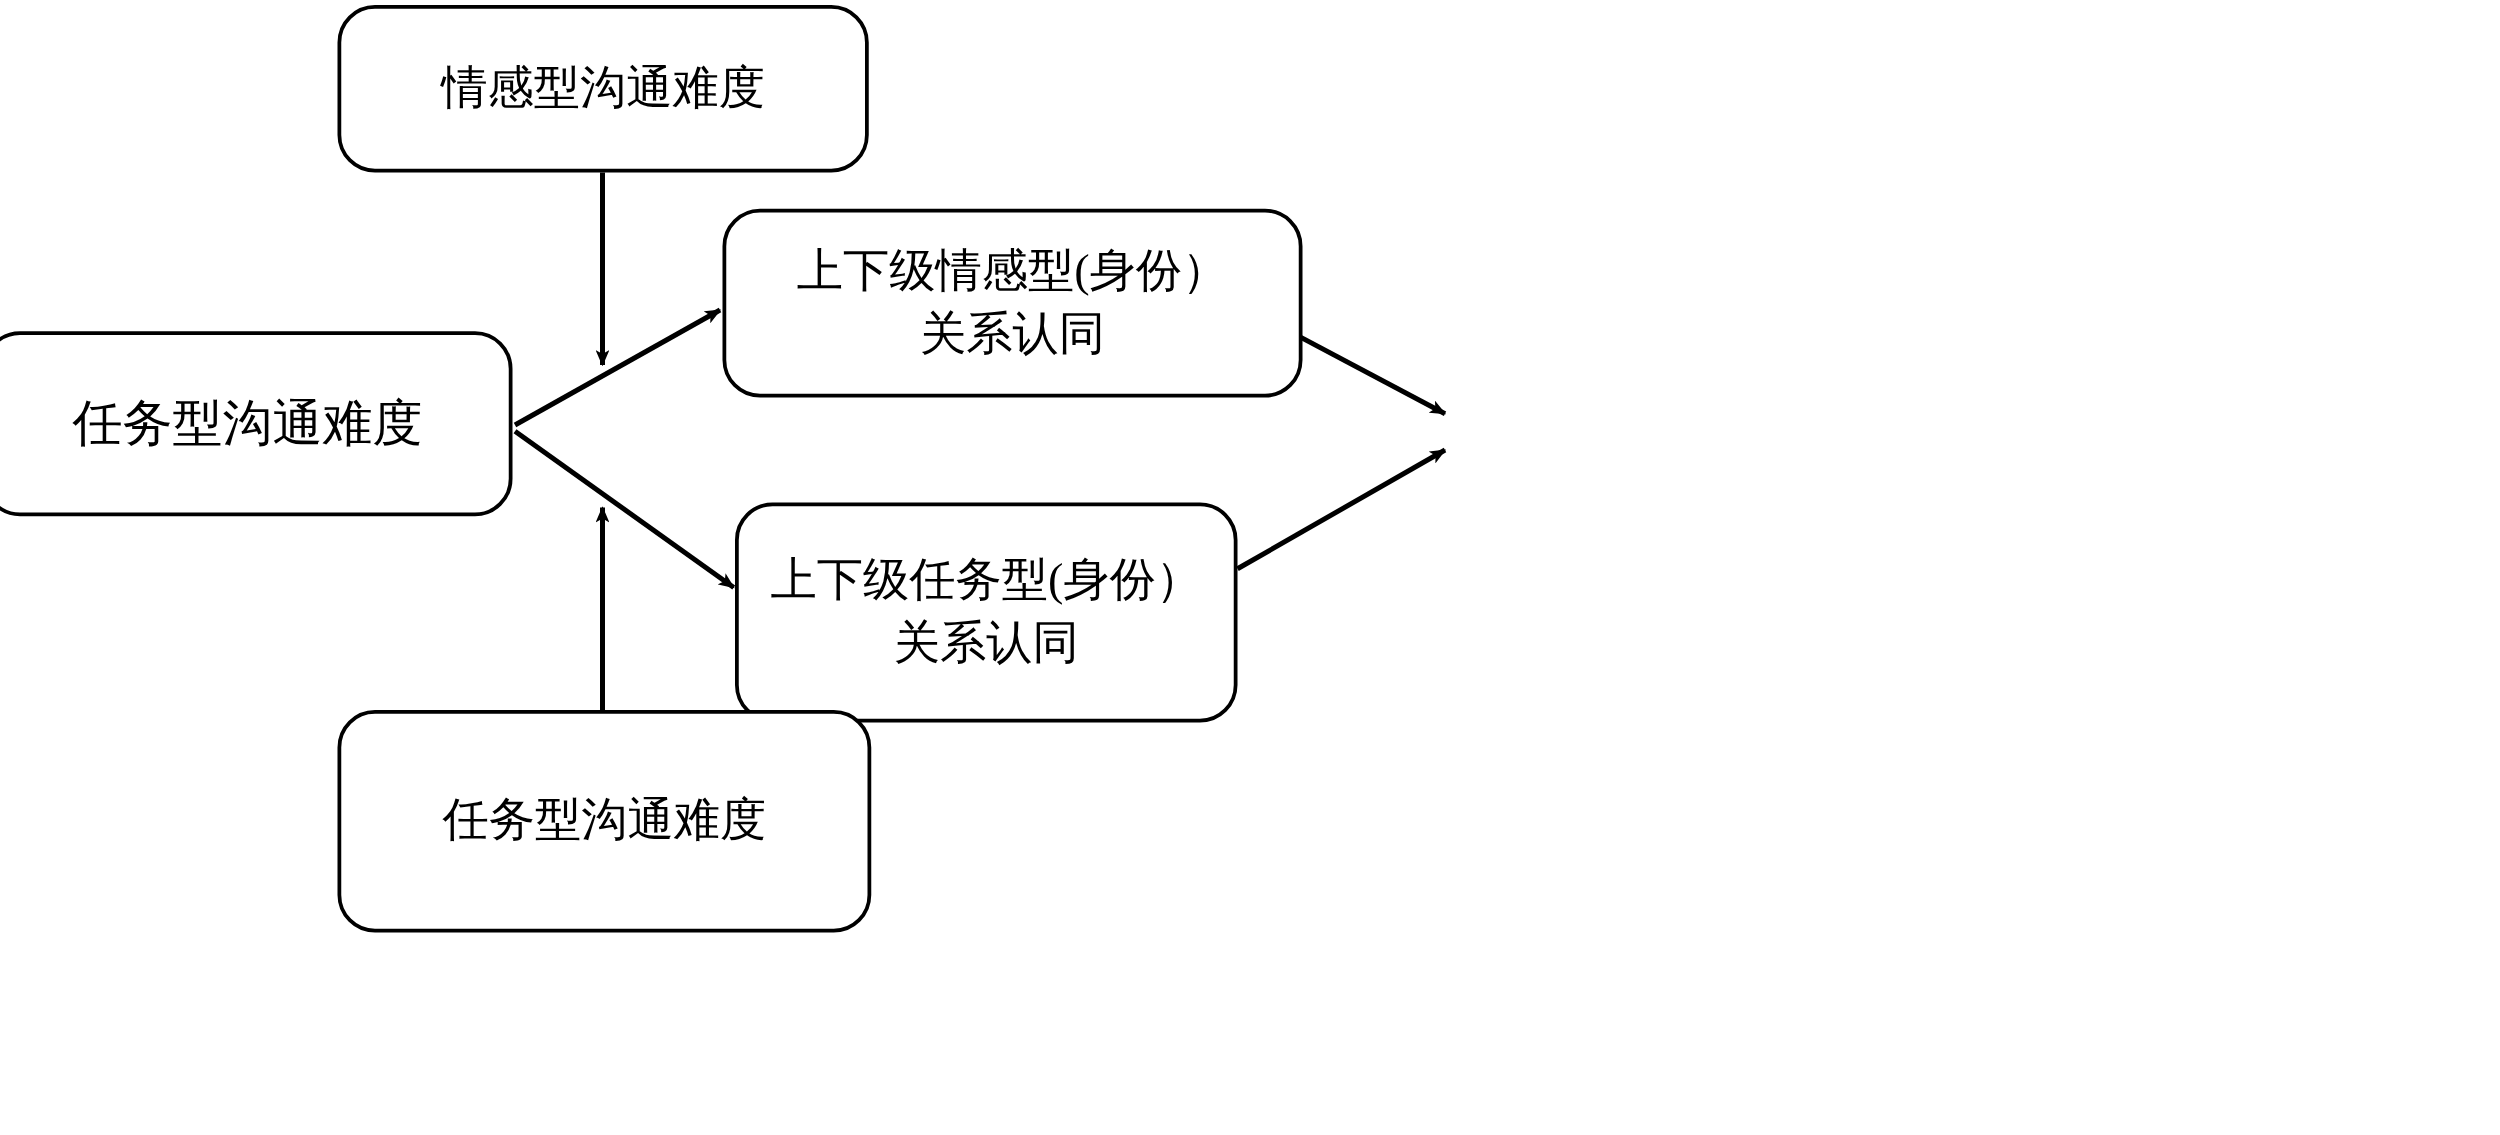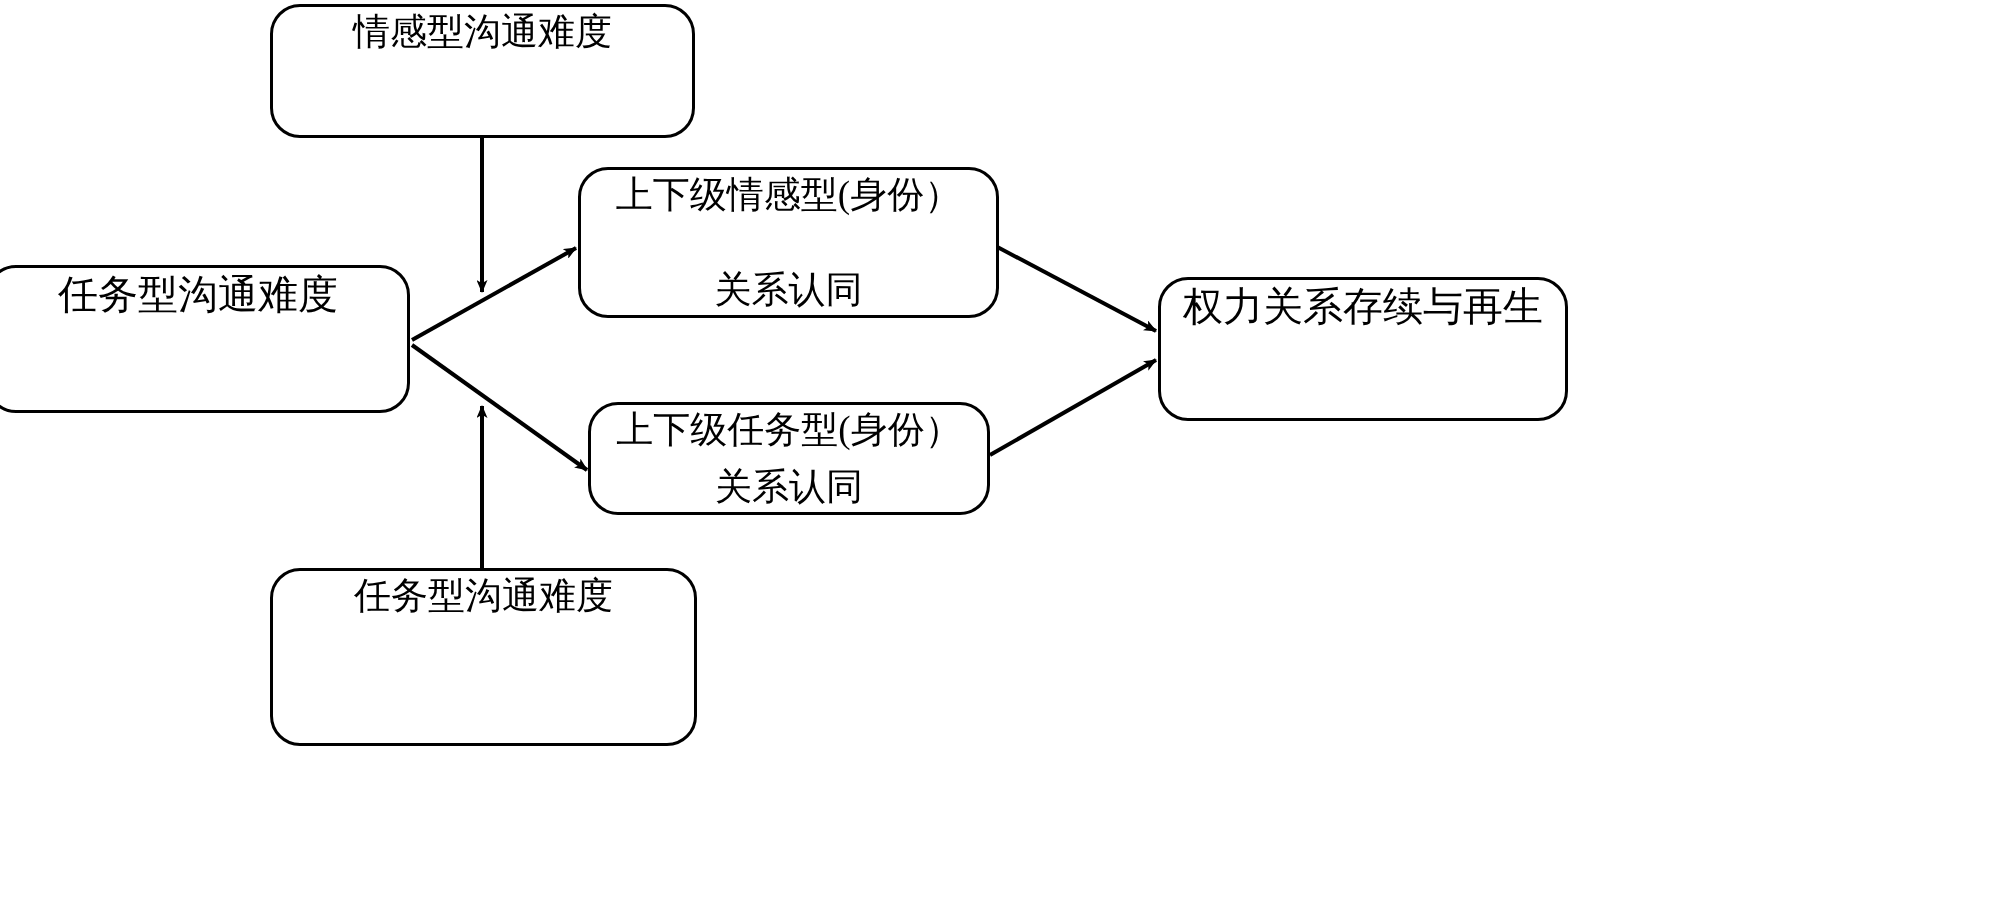--- a/index.html
+++ b/index.html
@@ -27,45 +27,45 @@
   }
   .node {
     position: absolute;
     box-sizing: border-box;
     border: 3px solid #000000;
     border-radius: 30px;
     background: #ffffff;
     display: flex;
     flex-direction: column;
     align-items: center;
-    justify-content: space-between;
+    justify-content: center;
     text-align: center;
     color: #000000;
     z-index: 2;
   }
   .node .line {
     display: block;
     white-space: nowrap;
     line-height: 1.34;
   }
   
   #node-emotional-antecedent {
     left: 270px;  top: 4px;    width: 425px;  height: 134px;
     font-size: 37px;
   }
   #node-virtual-comm-mode {
     left: -14px;  top: 265px;  width: 424px;  height: 148px;
     font-size: 40px;
   }
   #node-emotional-identity {
-    left: 578px;  top: 167px;  width: 421px;  height: 151px;
+    left: 578px;  top: 167px;  width: 464px;  height: 151px;
     font-size: 37px;
   }
   #node-task-identity {
-    left: 588px;  top: 402px;  width: 402px;  height: 113px;
+    left: 588px;  top: 402px;  width: 402px;  height: 176px;
     font-size: 37px;
   }
   #node-task-antecedent {
     left: 270px;  top: 568px;  width: 427px;  height: 178px;
     font-size: 37px;
   }
   #node-power-outcome {
     left: 1158px; top: 277px;  width: 410px;  height: 144px;
     font-size: 40px;
   }
@@ -110,17 +110,14 @@
 
   <div class="node" id="node-task-identity">
     <span class="line">上下级任务型(身份）</span>
     <span class="line">关系认同</span>
   </div>
 
   <div class="node" id="node-task-antecedent">
     <span class="line">任务型沟通难度</span>
   </div>
 
-  <div class="node" id="node-power-outcome">
-    <span class="line">权力关系存续与再生</span>
-  </div>
 
 </div>
 
 </body></html>

